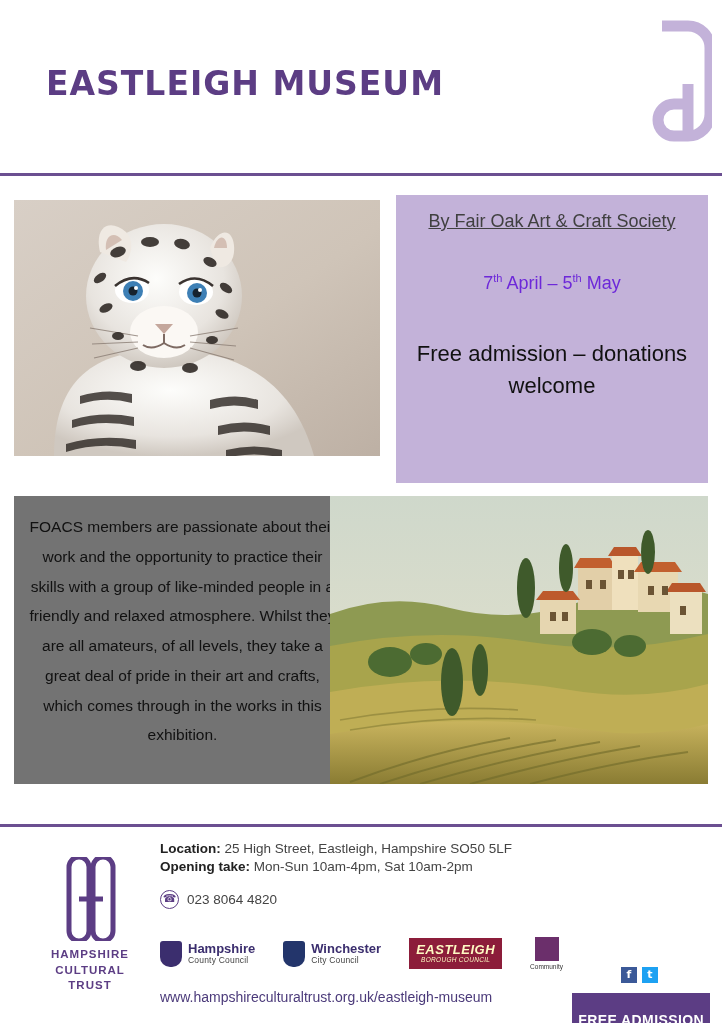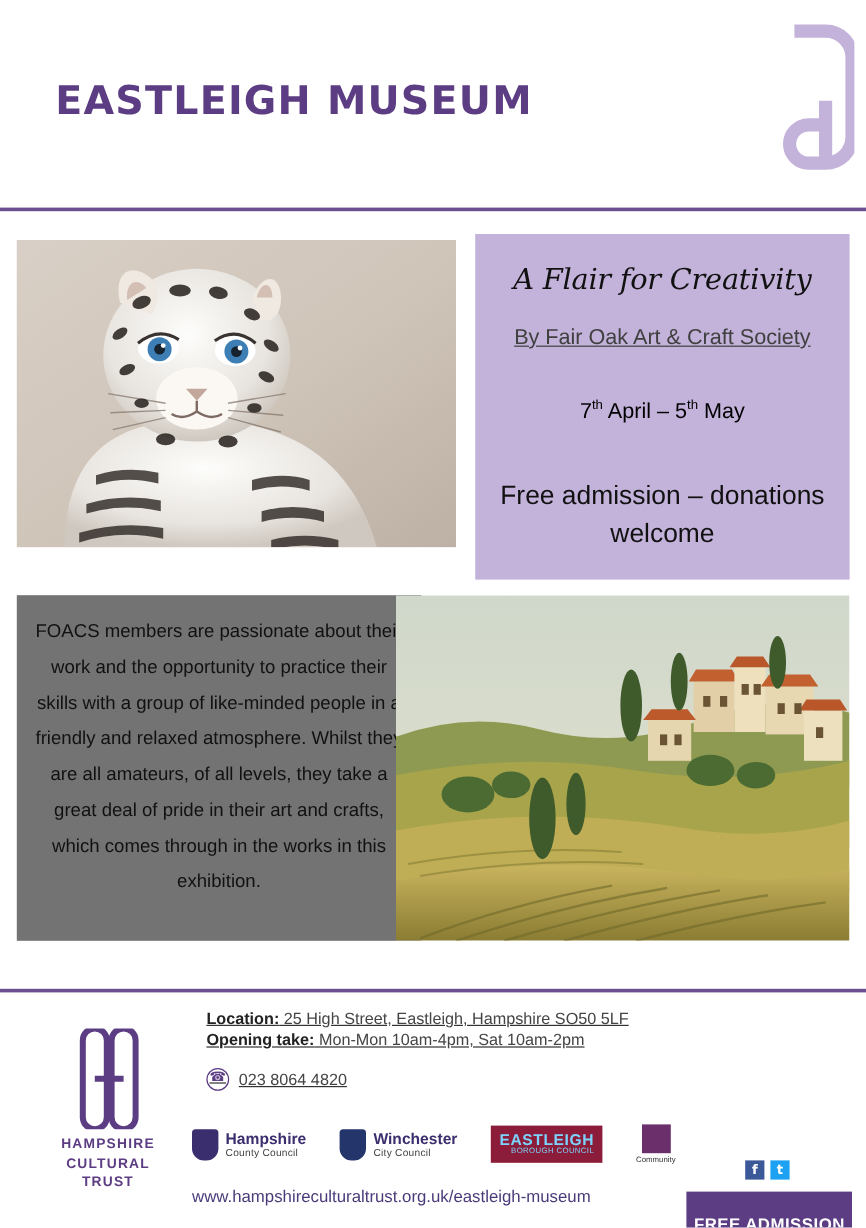--- a/index.html
+++ b/index.html
@@ -91,21 +91,21 @@
     letter-spacing: -0.2px;
   }
   .info-by {
     font-size: 18px;
     color: #404040;
     margin-bottom: 40px;
     text-decoration: underline;
   }
   .info-dates {
     font-size: 18px;
-    color: #000000;
+    color: #6d28d9;
     margin-bottom: 44px;
   }
   .info-dates sup { font-size: 11px; }
   .info-admission {
     font-size: 22px;
     color: #111;
     line-height: 1.45;
   }
 
   .row-2 {
@@ -160,25 +160,24 @@
     margin-top: 6px;
     font-size: 11.5px;
     font-weight: bold;
     letter-spacing: 1px;
     line-height: 1.35;
     color: #5c3d84;
   }
 
   .footer-info {
     position: absolute;
-    left: 172px;
+    left: 160px;
     top: 14px;
     width: 545px;
     color: #333;
-    text-decoration: underline;
   }
   .finfo-line {
     font-size: 13.5px;
     color: #444;
     margin-bottom: 3px;
   }
   .finfo-line b { color: #222; }
   .phone-line {
     margin-top: 16px;
     font-size: 13.5px;
@@ -212,24 +211,25 @@
   .plogo-label .l1 { font-size: 13px; font-weight: bold; color: #3b2e6e; }
   .plogo-label .l2 { font-size: 8.5px; color: #444; letter-spacing: .2px; }
   .crest {
     width: 22px; height: 26px;
     background: #3b2e6e;
     border-radius: 3px 3px 10px 10px;
   }
   .crest.win { background: #23356b; }
   .eastleigh-box {
     background: #8c1d3a;
-    color: #7dd3fc;
+    color: #fef9c3;
     padding: 5px 7px;
-    text-align: right;
+    text-align: center;
     line-height: 1.05;
+    font-style: italic;
   }
   .eastleigh-box .l1 { font-size: 13px; font-weight: bold; letter-spacing: .5px; }
   .eastleigh-box .l2 { font-size: 6.5px; letter-spacing: .3px; }
   .community-box {
     text-align: center;
     line-height: 1.1;
   }
   .community-box .sq {
     width: 24px; height: 24px;
     background: #6b2f6b;
@@ -365,21 +365,20 @@
             <path d="M58 220 q30 -9 62 -3 l0 9 q-32 -7 -62 2 Z"></path>
             <path d="M52 244 q34 -10 70 -4 l0 9 q-36 -8 -70 3 Z"></path>
             <path d="M196 200 q26 -7 48 0 l0 9 q-24 -7 -48 0 Z"></path>
             <path d="M204 226 q26 -7 52 0 l0 9 q-26 -7 -52 0 Z"></path>
             <path d="M212 250 q28 -7 56 0 l0 8 q-28 -7 -56 0 Z"></path>
           </g>
         </svg>
       </div>
 
       <div class="info-card">
-        <div class="info-title">A Flair for Creativity</div>
         <div class="info-by">By Fair Oak Art &amp; Craft Society</div>
         <div class="info-dates"><span>7</span><sup>th</sup><span> April – 5</span><sup>th</sup><span> May</span></div>
         <div class="info-admission">Free admission – donations welcome</div>
       </div>
     </div>
 
     <div class="row-2">
       <div class="text-card">FOACS members are passionate about their work and the opportunity to practice their skills with a group of like-minded people in a friendly and relaxed atmosphere.  Whilst they are all amateurs, of all levels, they take a great deal of pride in their art and crafts, which comes through in the works in this exhibition.</div>
 
       <div class="photo-landscape">
@@ -476,21 +475,21 @@
         <div>CULTURAL</div>
         <div>TRUST</div>
       </div>
     </div>
 
     <div class="footer-info">
       <div class="finfo-line">
         <b>Location:</b><span> 25 High Street, Eastleigh, Hampshire SO50 5LF</span>
       </div>
       <div class="finfo-line">
-        <b>Opening take:</b><span> Mon-Mon 10am-4pm, Sat 10am-2pm</span>
+        <b>Opening take:</b><span> Mon-Sun 10am-4pm, Sat 10am-2pm</span>
       </div>
       <div class="phone-line">
         <span class="phone-icon">☎</span>
         <span>023 8064 4820</span>
       </div>
     </div>
 
     <div class="partner-logos">
       <div class="plogo">
         <span class="crest"></span>

